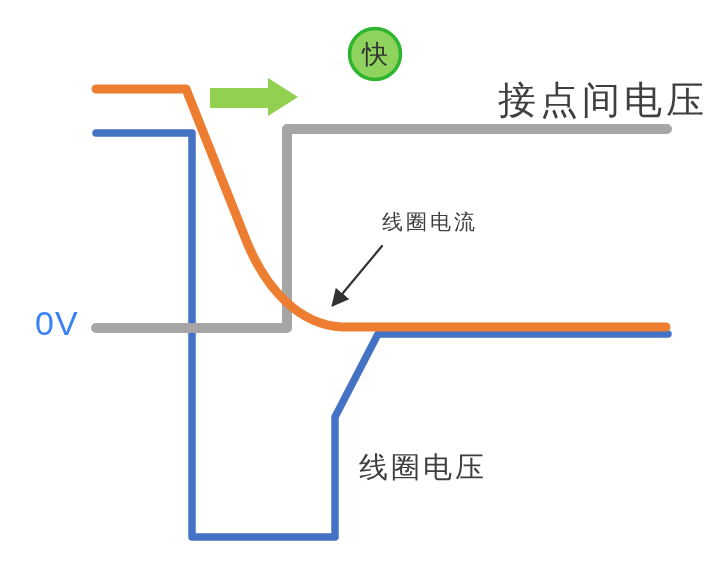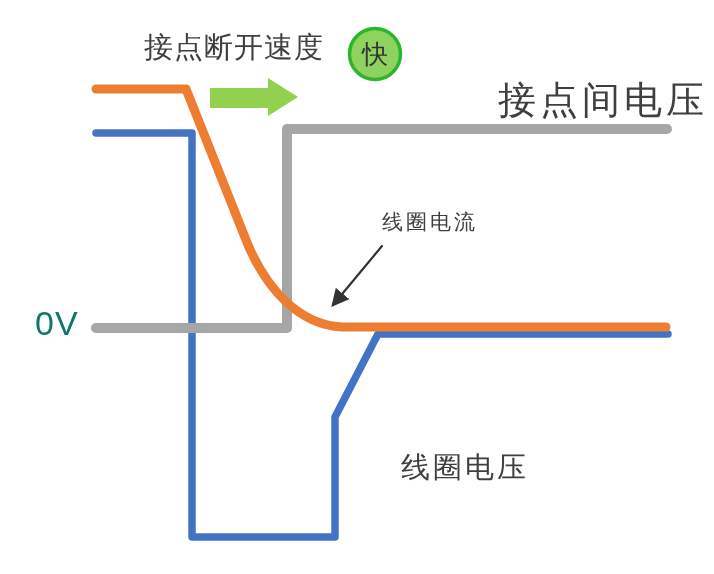--- a/index.html
+++ b/index.html
@@ -14,22 +14,22 @@
   .txt {
     position:absolute;
     color:#3f3f3f;
     white-space:nowrap;
     font-weight:500;
     line-height:1;
   }
   .diagram-title   { left:144px; top:33px;  font-size:29px; letter-spacing:1px; }
   .lbl-contact-v   { left:498px; top:81px;  font-size:38px; letter-spacing:4px; }
   .lbl-coil-i      { left:382px; top:211px; font-size:21px; letter-spacing:3px; }
-  .lbl-coil-v      { left:359px; top:453px; font-size:29px; letter-spacing:3px;margin-left:42px; }
-  .lbl-zero        { left:35px;  top:306px; font-size:34px; letter-spacing:1px; color:#0f766e; }
+  .lbl-coil-v      { left:359px; top:453px; font-size:29px; letter-spacing:3px; }
+  .lbl-zero        { left:35px;  top:306px; font-size:34px; letter-spacing:1px; color:#3b82f6; }
   .badge-text {
     position:absolute; left:349px; top:28px;
     width:52px; height:52px;
     display:flex; align-items:center; justify-content:center;
     font-size:26px; font-weight:500; color:#333333;
   }
 </style>
 </head>
 <body>
 
@@ -48,21 +48,20 @@
 
     <path d="M96,89 L186,89 L246,240 C266,290 300,325 342,327 L666,327" fill="none" stroke-width="9" stroke-linecap="round" stroke-linejoin="round" stroke="#ED7D31"></path>
 
     <polygon points="210,88 268,88 268,78 298,97 268,116 268,108 210,108" fill="#92D050"></polygon>
 
     <line x1="382" y1="246" x2="333" y2="305" stroke-width="2.2" stroke-linecap="round" marker-end="url(#ah)" stroke="#333333"></line>
 
     <circle cx="375" cy="54" r="25.5" stroke-width="3.5" fill="#8FD35F" stroke="#2DB52D"></circle>
   </svg>
 
-  <div class="txt diagram-title">接点断开速度</div>
 
   <div class="badge-text">快</div>
 
   <div class="txt lbl-contact-v">接点间电压</div>
 
   <div class="txt lbl-coil-i">线圈电流</div>
 
   <div class="txt lbl-coil-v">线圈电压</div>
 
   <div class="txt lbl-zero">0V</div>

